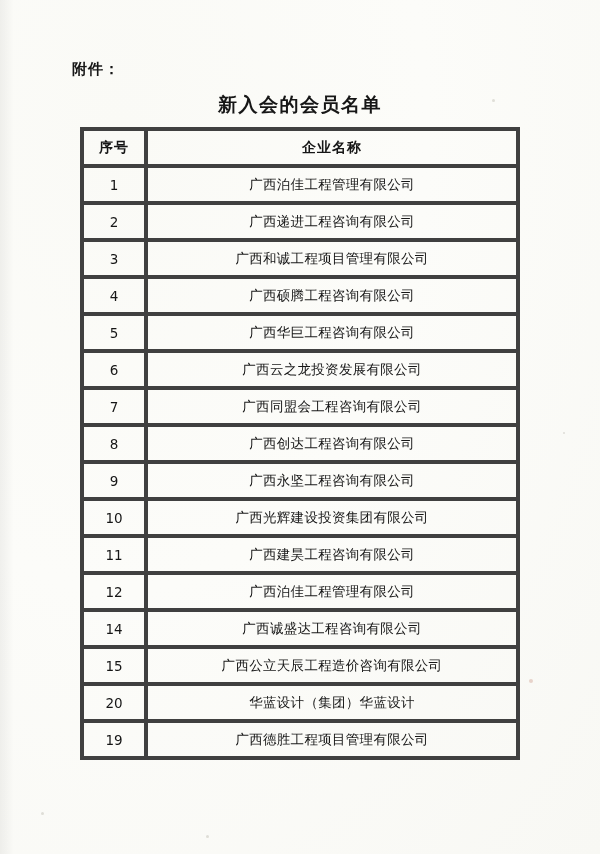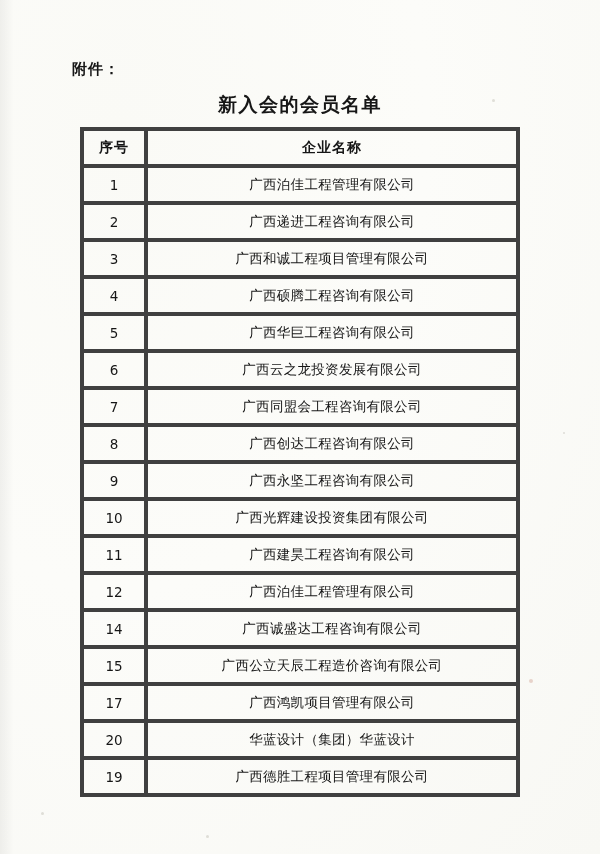--- a/index.html
+++ b/index.html
@@ -178,24 +178,20 @@
         </tr>
         <tr>
           <td class="idx">14</td>
           <td class="name">广西诚盛达工程咨询有限公司</td>
         </tr>
         <tr>
           <td class="idx">15</td>
           <td class="name">广西公立天辰工程造价咨询有限公司</td>
         </tr>
         <tr>
-          <td class="idx">17</td>
-          <td class="name">广西鸿凯项目管理有限公司</td>
-        </tr>
-        <tr>
           <td class="idx">20</td>
           <td class="name">华蓝设计（集团）华蓝设计</td>
         </tr>
         <tr>
           <td class="idx">19</td>
           <td class="name">广西德胜工程项目管理有限公司</td>
         </tr>
       </tbody>
     </table>
   </div>

